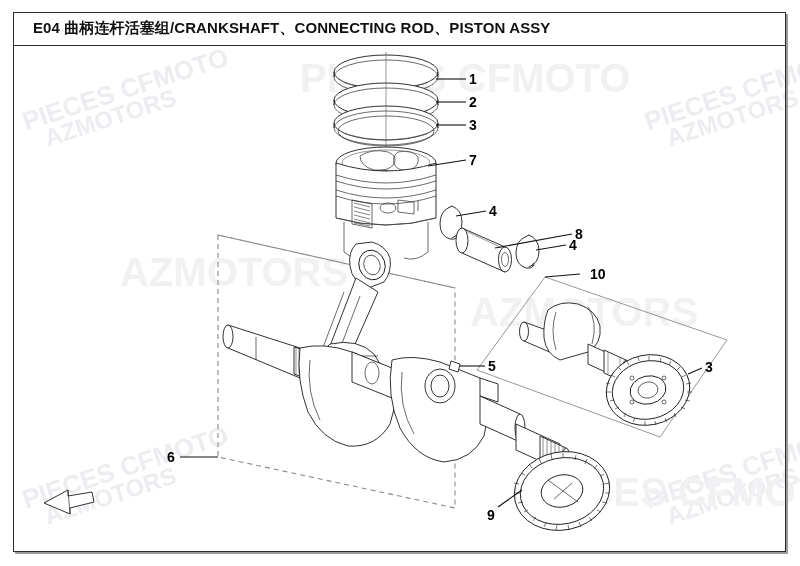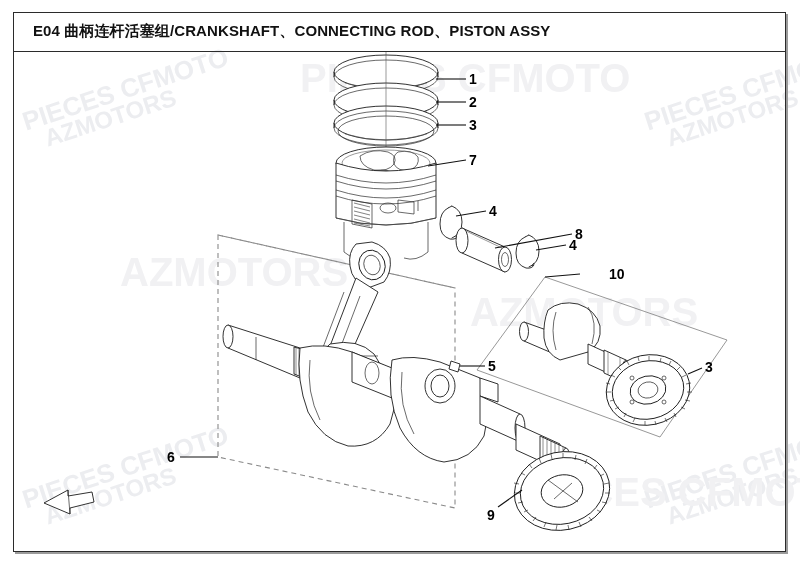--- a/index.html
+++ b/index.html
@@ -2,21 +2,21 @@
 <html><head>
 <meta charset="utf-8">
 <style>
   html,body{margin:0;padding:0;background:#ffffff;}
   body{width:800px;height:566px;overflow:hidden;font-family:"Liberation Sans",sans-serif;}
   #page{position:relative;width:800px;height:566px;background:#fff;}
 
   
   .frame{position:absolute;left:13px;top:12px;width:773px;height:540px;border:1px solid #2b2b2b;box-sizing:border-box;}
   .frame-shadow{position:absolute;left:15px;top:14px;width:773px;height:540px;border-right:2px solid #9b9b9b;border-bottom:2px solid #9b9b9b;box-sizing:border-box;pointer-events:none;}
-  .title-bar{position:absolute;left:13px;top:12px;width:773px;height:40px;border-bottom:1px solid #2b2b2b;box-sizing:border-box;display:flex;align-items:center;}
+  .title-bar{position:absolute;left:13px;top:12px;width:773px;height:34px;border-bottom:1px solid #2b2b2b;box-sizing:border-box;display:flex;align-items:center;}
   .title-text{font-size:15px;font-weight:bold;color:#111;padding-left:20px;letter-spacing:0.1px;white-space:nowrap;}
 
   
   .wm{position:absolute;color:#ecedf0;font-weight:bold;white-space:nowrap;pointer-events:none;user-select:none;}
   .wm1{font-size:26px;transform:rotate(-18deg);}
   .wm2{font-size:24px;transform:rotate(-18deg);}
   .wm-big{font-size:40px;color:#f1f1f3;}
 
   
   svg.art{position:absolute;left:0;top:0;width:800px;height:566px;overflow:visible;}
@@ -315,21 +315,21 @@
   <div class="num" style="left:469px; top:72px;">1</div>
   <div class="num" style="left:469px; top:95px;">2</div>
   <div class="num" style="left:469px; top:118px;">3</div>
   <div class="num" style="left:489px; top:204px;">4</div>
   <div class="num" style="left:569px; top:238px;">4</div>
   <div class="num" style="left:488px; top:359px;">5</div>
   <div class="num" style="left:167px; top:450px;">6</div>
   <div class="num" style="left:469px; top:153px;">7</div>
   <div class="num" style="left:575px; top:227px;">8</div>
   <div class="num" style="left:487px; top:508px;">9</div>
-  <div class="num" style="left:609px; top:267px;">10</div>
+  <div class="num" style="left:590px; top:267px;">10</div>
   <div class="num" style="left:705px; top:360px;">3</div>
 
   <div class="frame-shadow"></div>
   <div class="frame"></div>
   <div class="title-bar">
     <span class="title-text">E04 曲柄连杆活塞组/CRANKSHAFT、CONNECTING ROD、PISTON ASSY</span>
   </div>
 
 </div>
 

